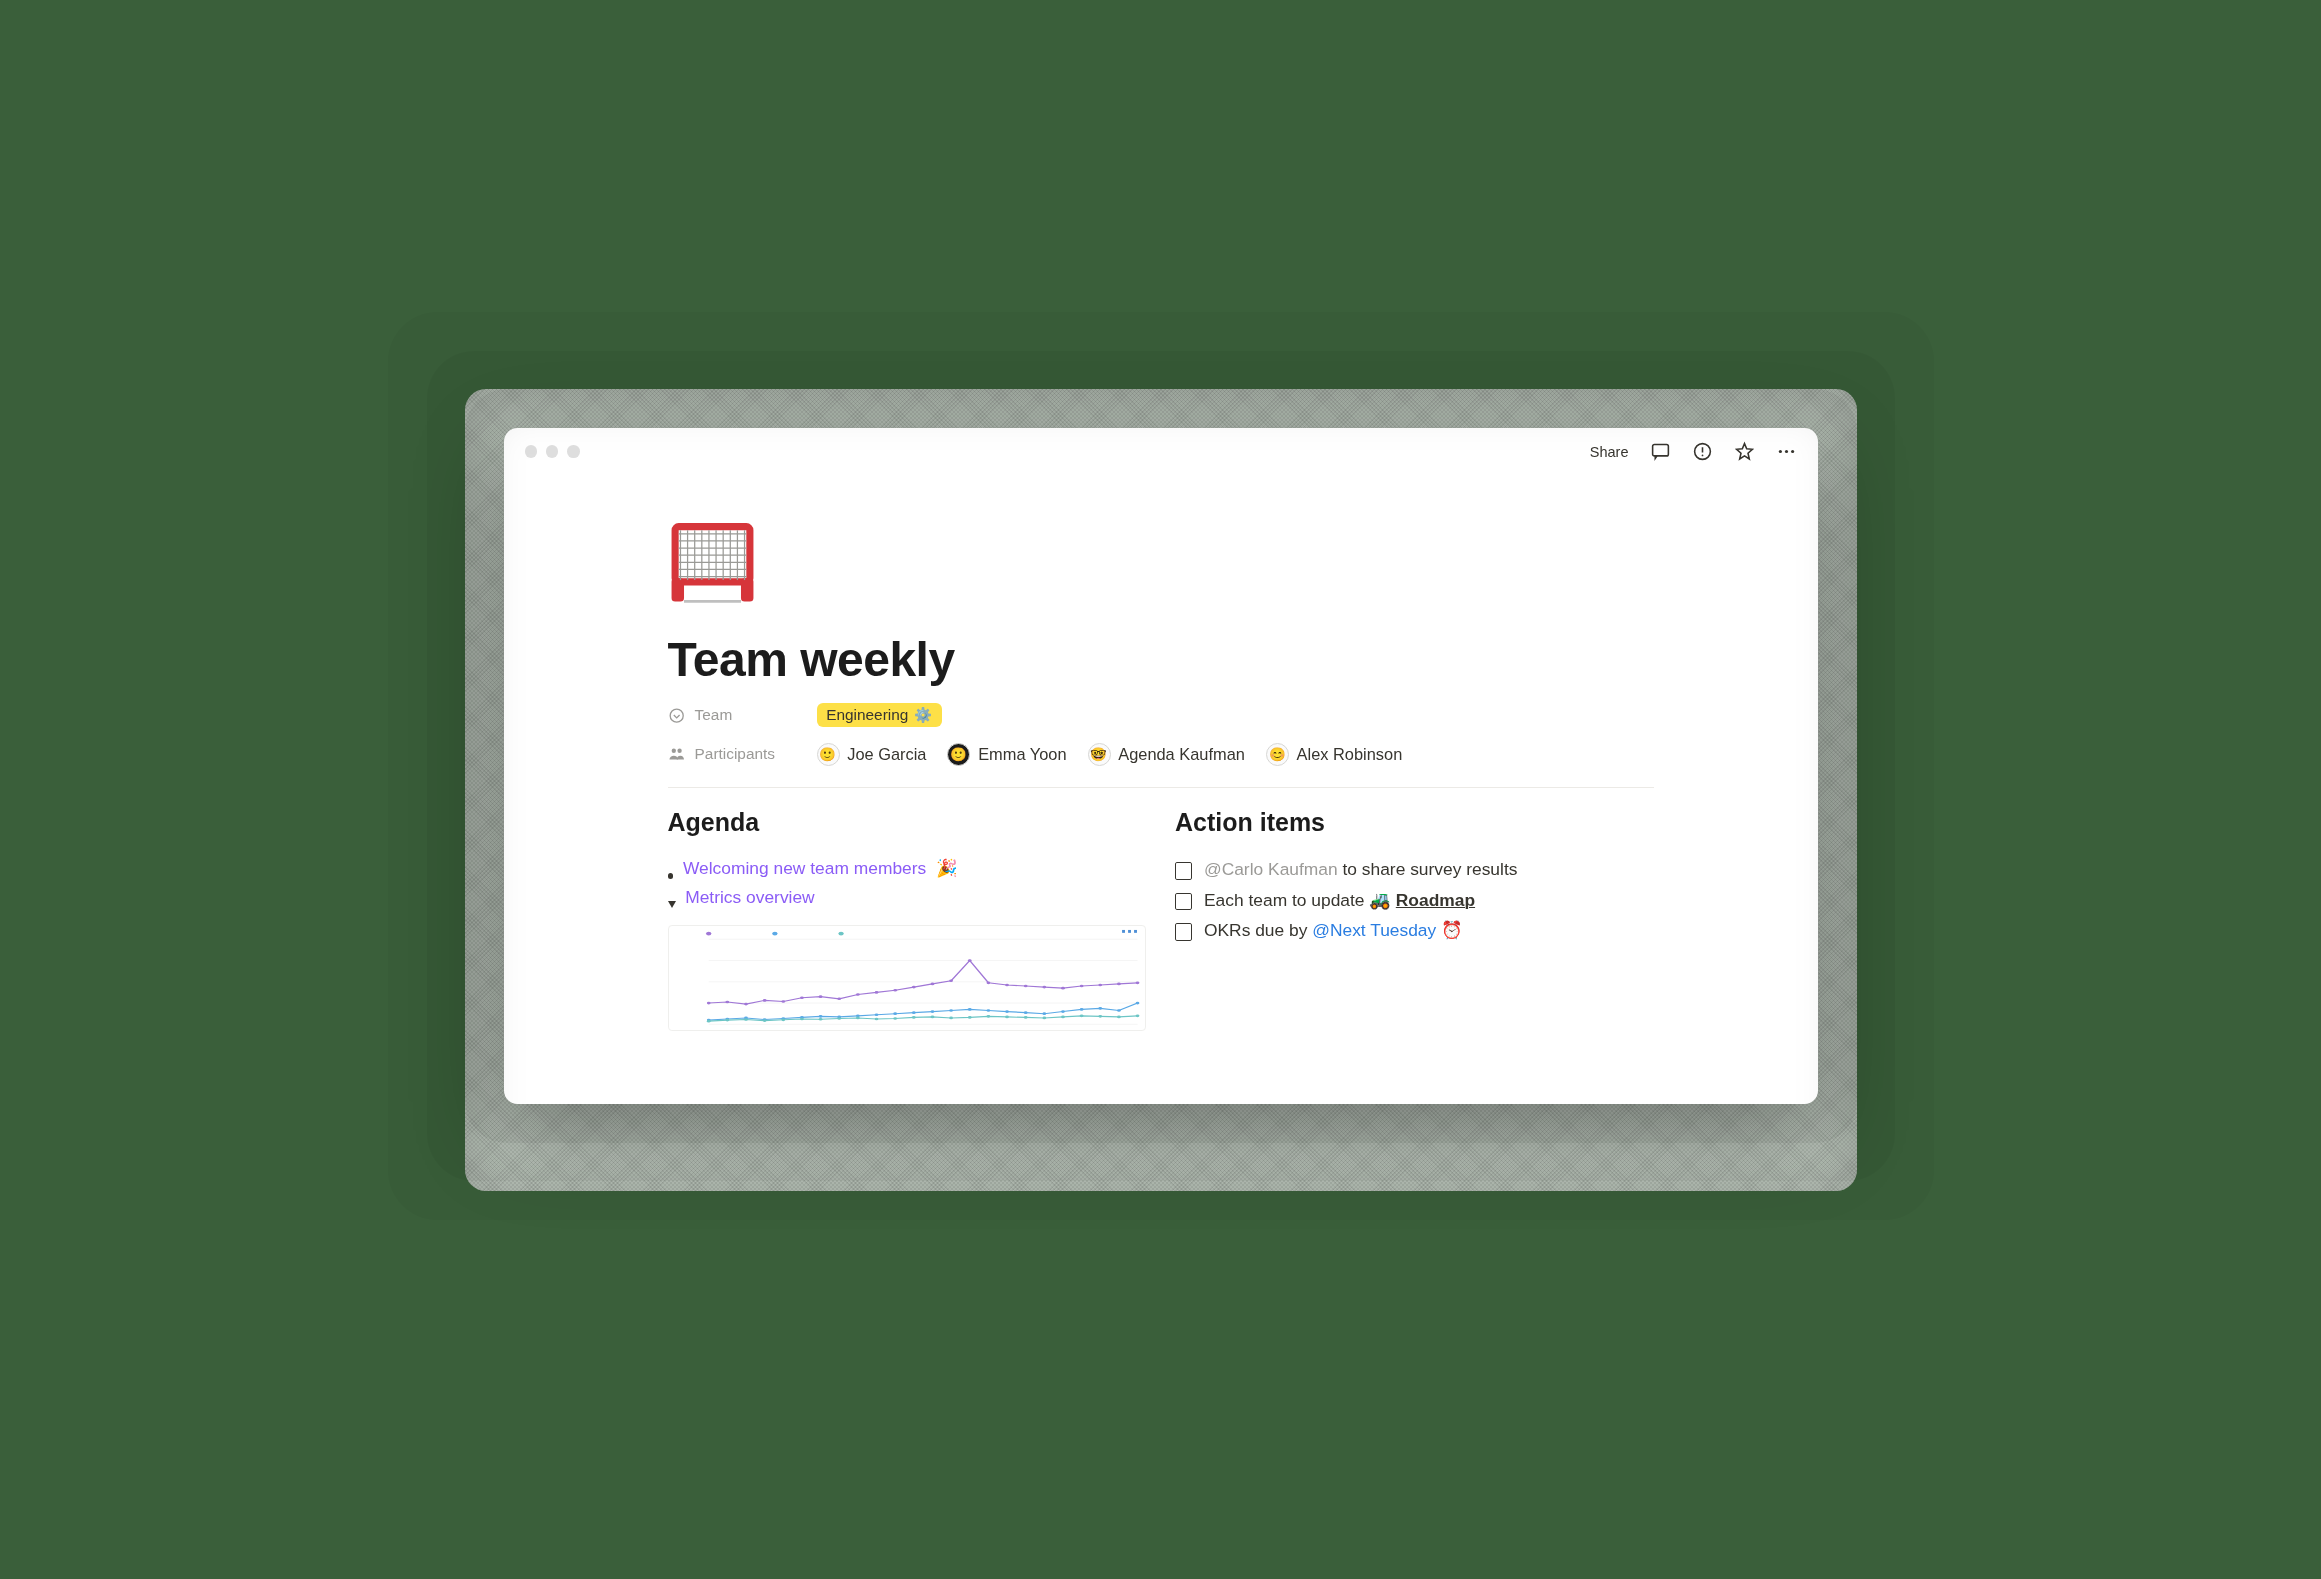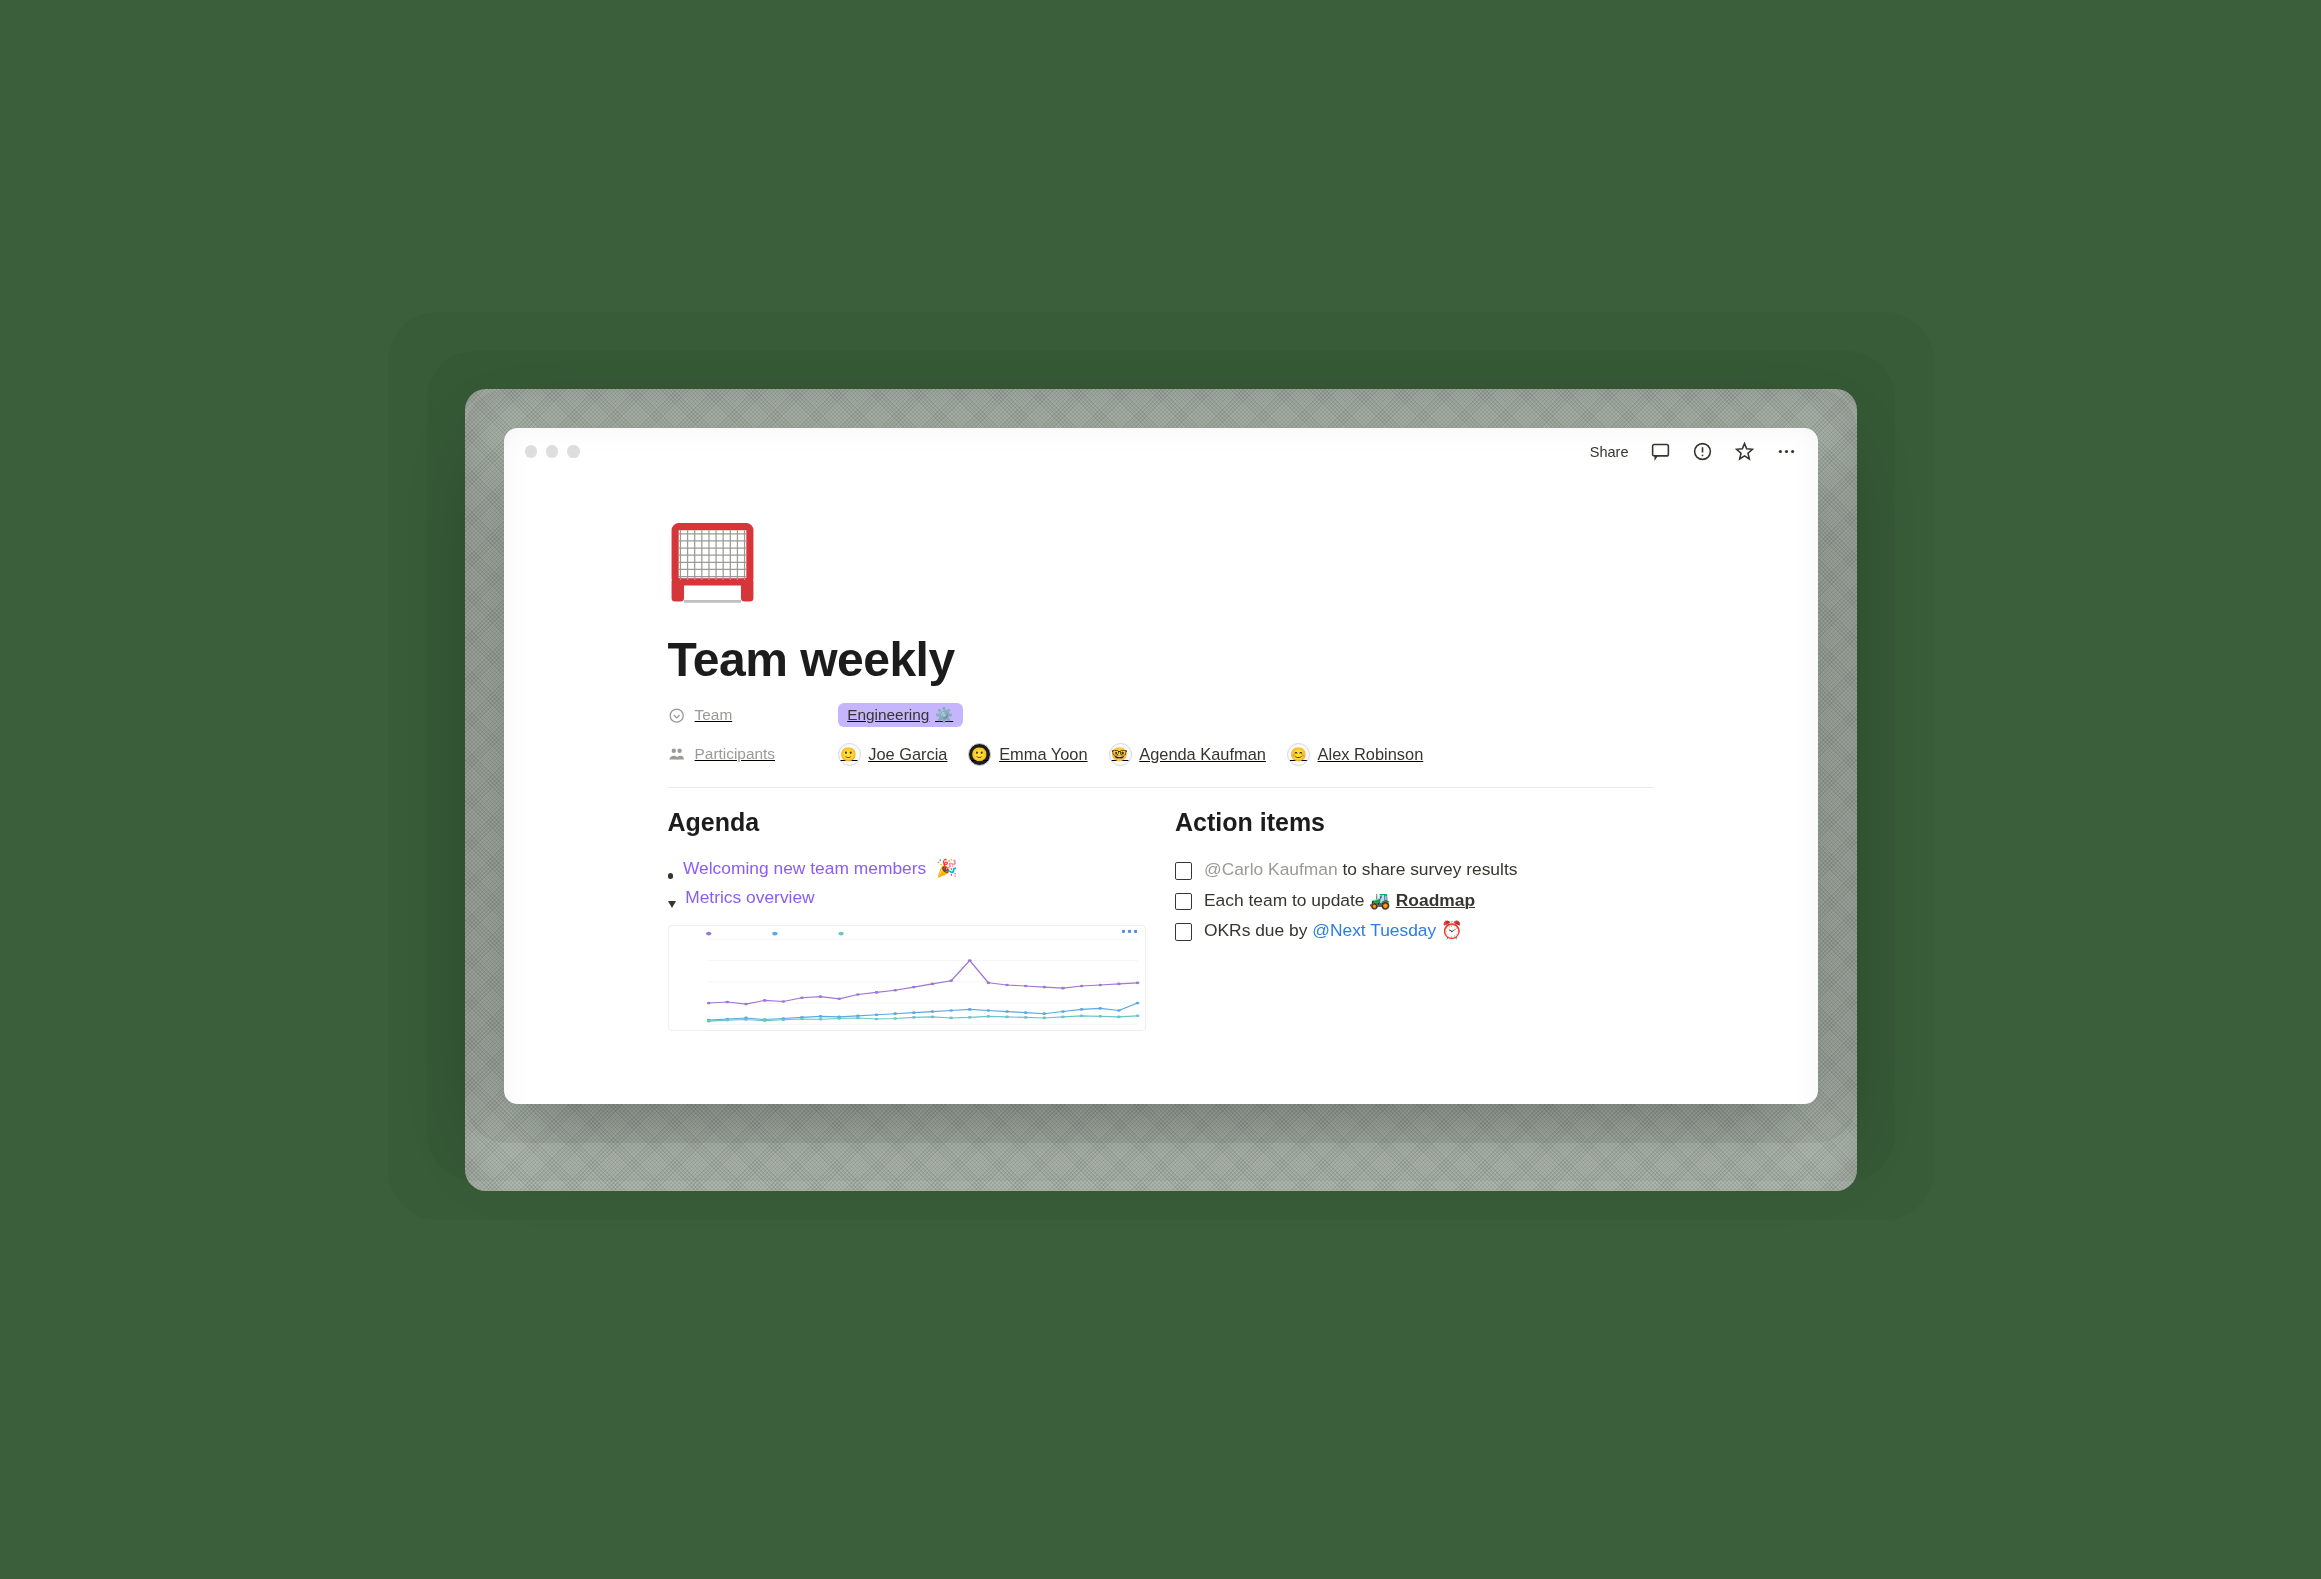--- a/index.html
+++ b/index.html
@@ -78,34 +78,33 @@
     font-size: 48px;
     font-weight: 700;
     letter-spacing: -0.5px;
     color: #1c1c1c;
     margin-bottom: 9px;
   }
   .props { border-bottom: 1px solid #eceae6; padding-bottom: 13.5px; }
   .prop-row {
     display: flex;
     padding: 7.7px 0;
-    gap: 25px;
-    text-decoration: underline;
+    gap: 4px;
   }
   .prop-key {
     width: 145px;
     display: flex;
     align-items: center;
     gap: 9.7px;
     color: #9b9a97;
     font-size: 15.4px;
   }
   .prop-val { display: flex; align-items: center; gap: 21px; flex-wrap: wrap; }
   .chip {
-    background: #c4b5fd;
+    background: #fde047;
     color: #37352f;
     font-size: 15.4px;
     padding: 2.9px 9.7px;
     border-radius: 6px;
     display: inline-flex;
     align-items: center;
     gap: 5.8px;
   }
   .gear { font-size: 14.5px; filter: grayscale(0.2); }
   .person { display: inline-flex; align-items: center; gap: 7.7px; font-size: 16.4px; color: #37352f; }

